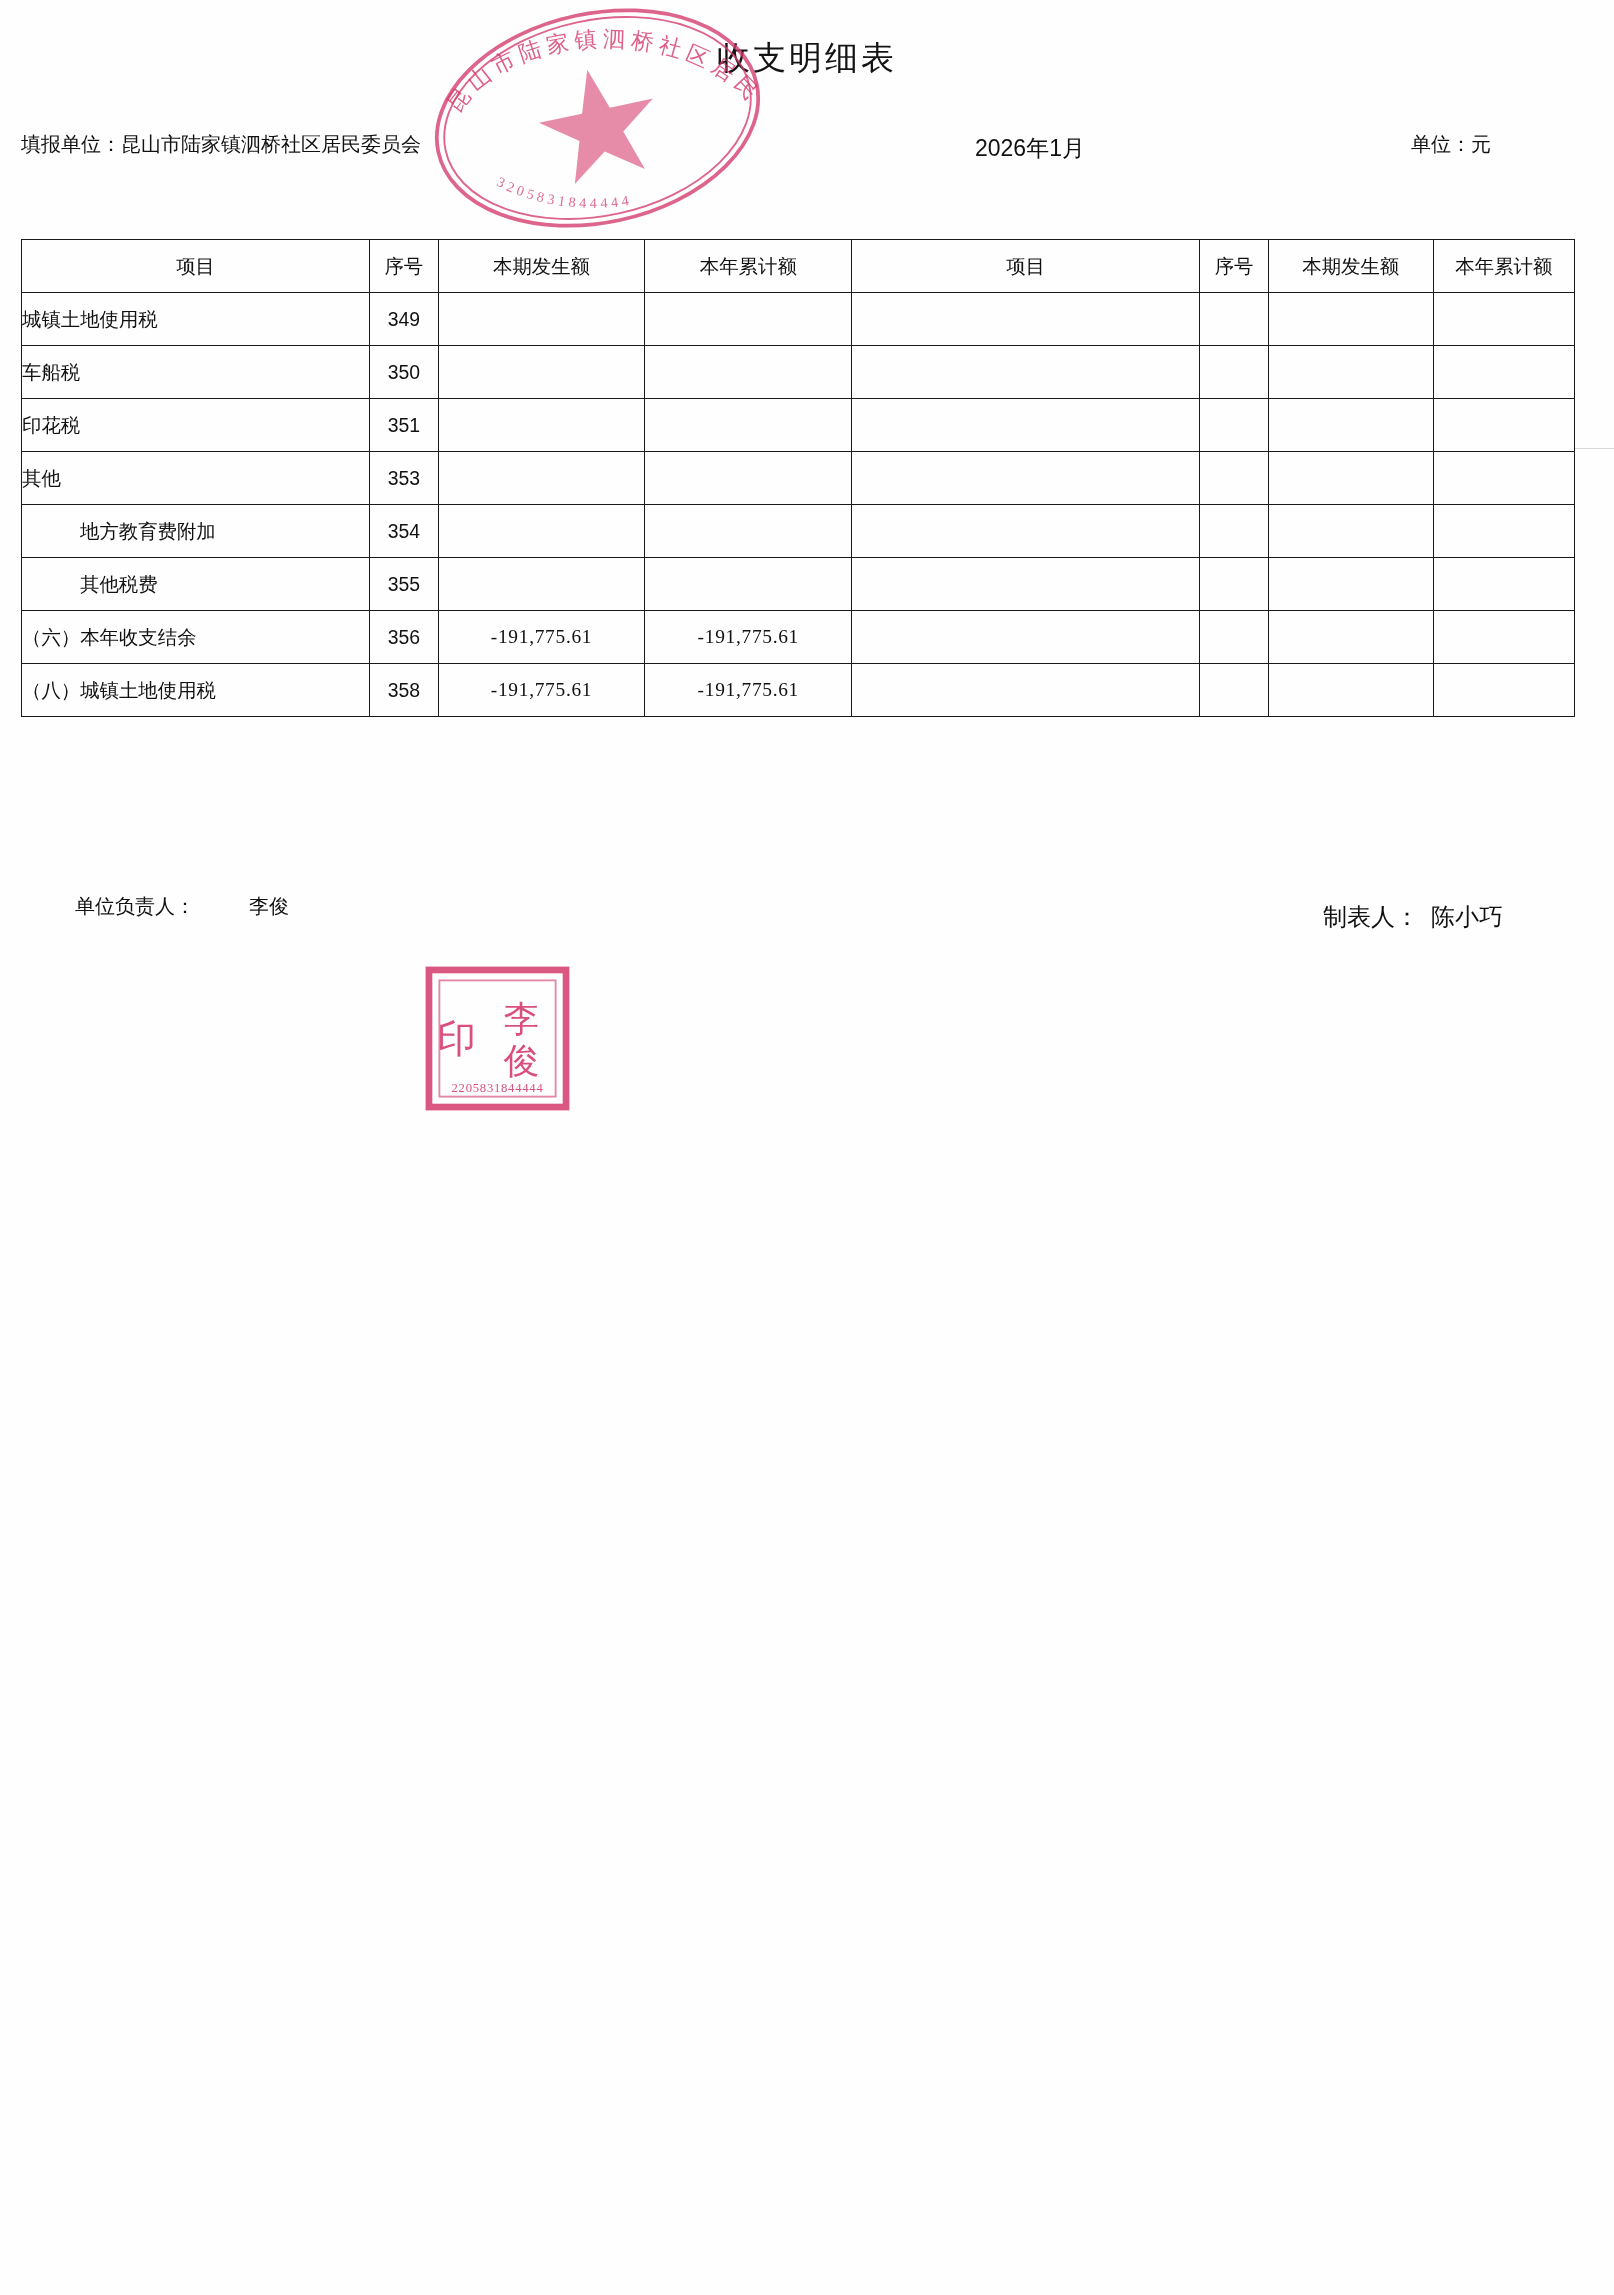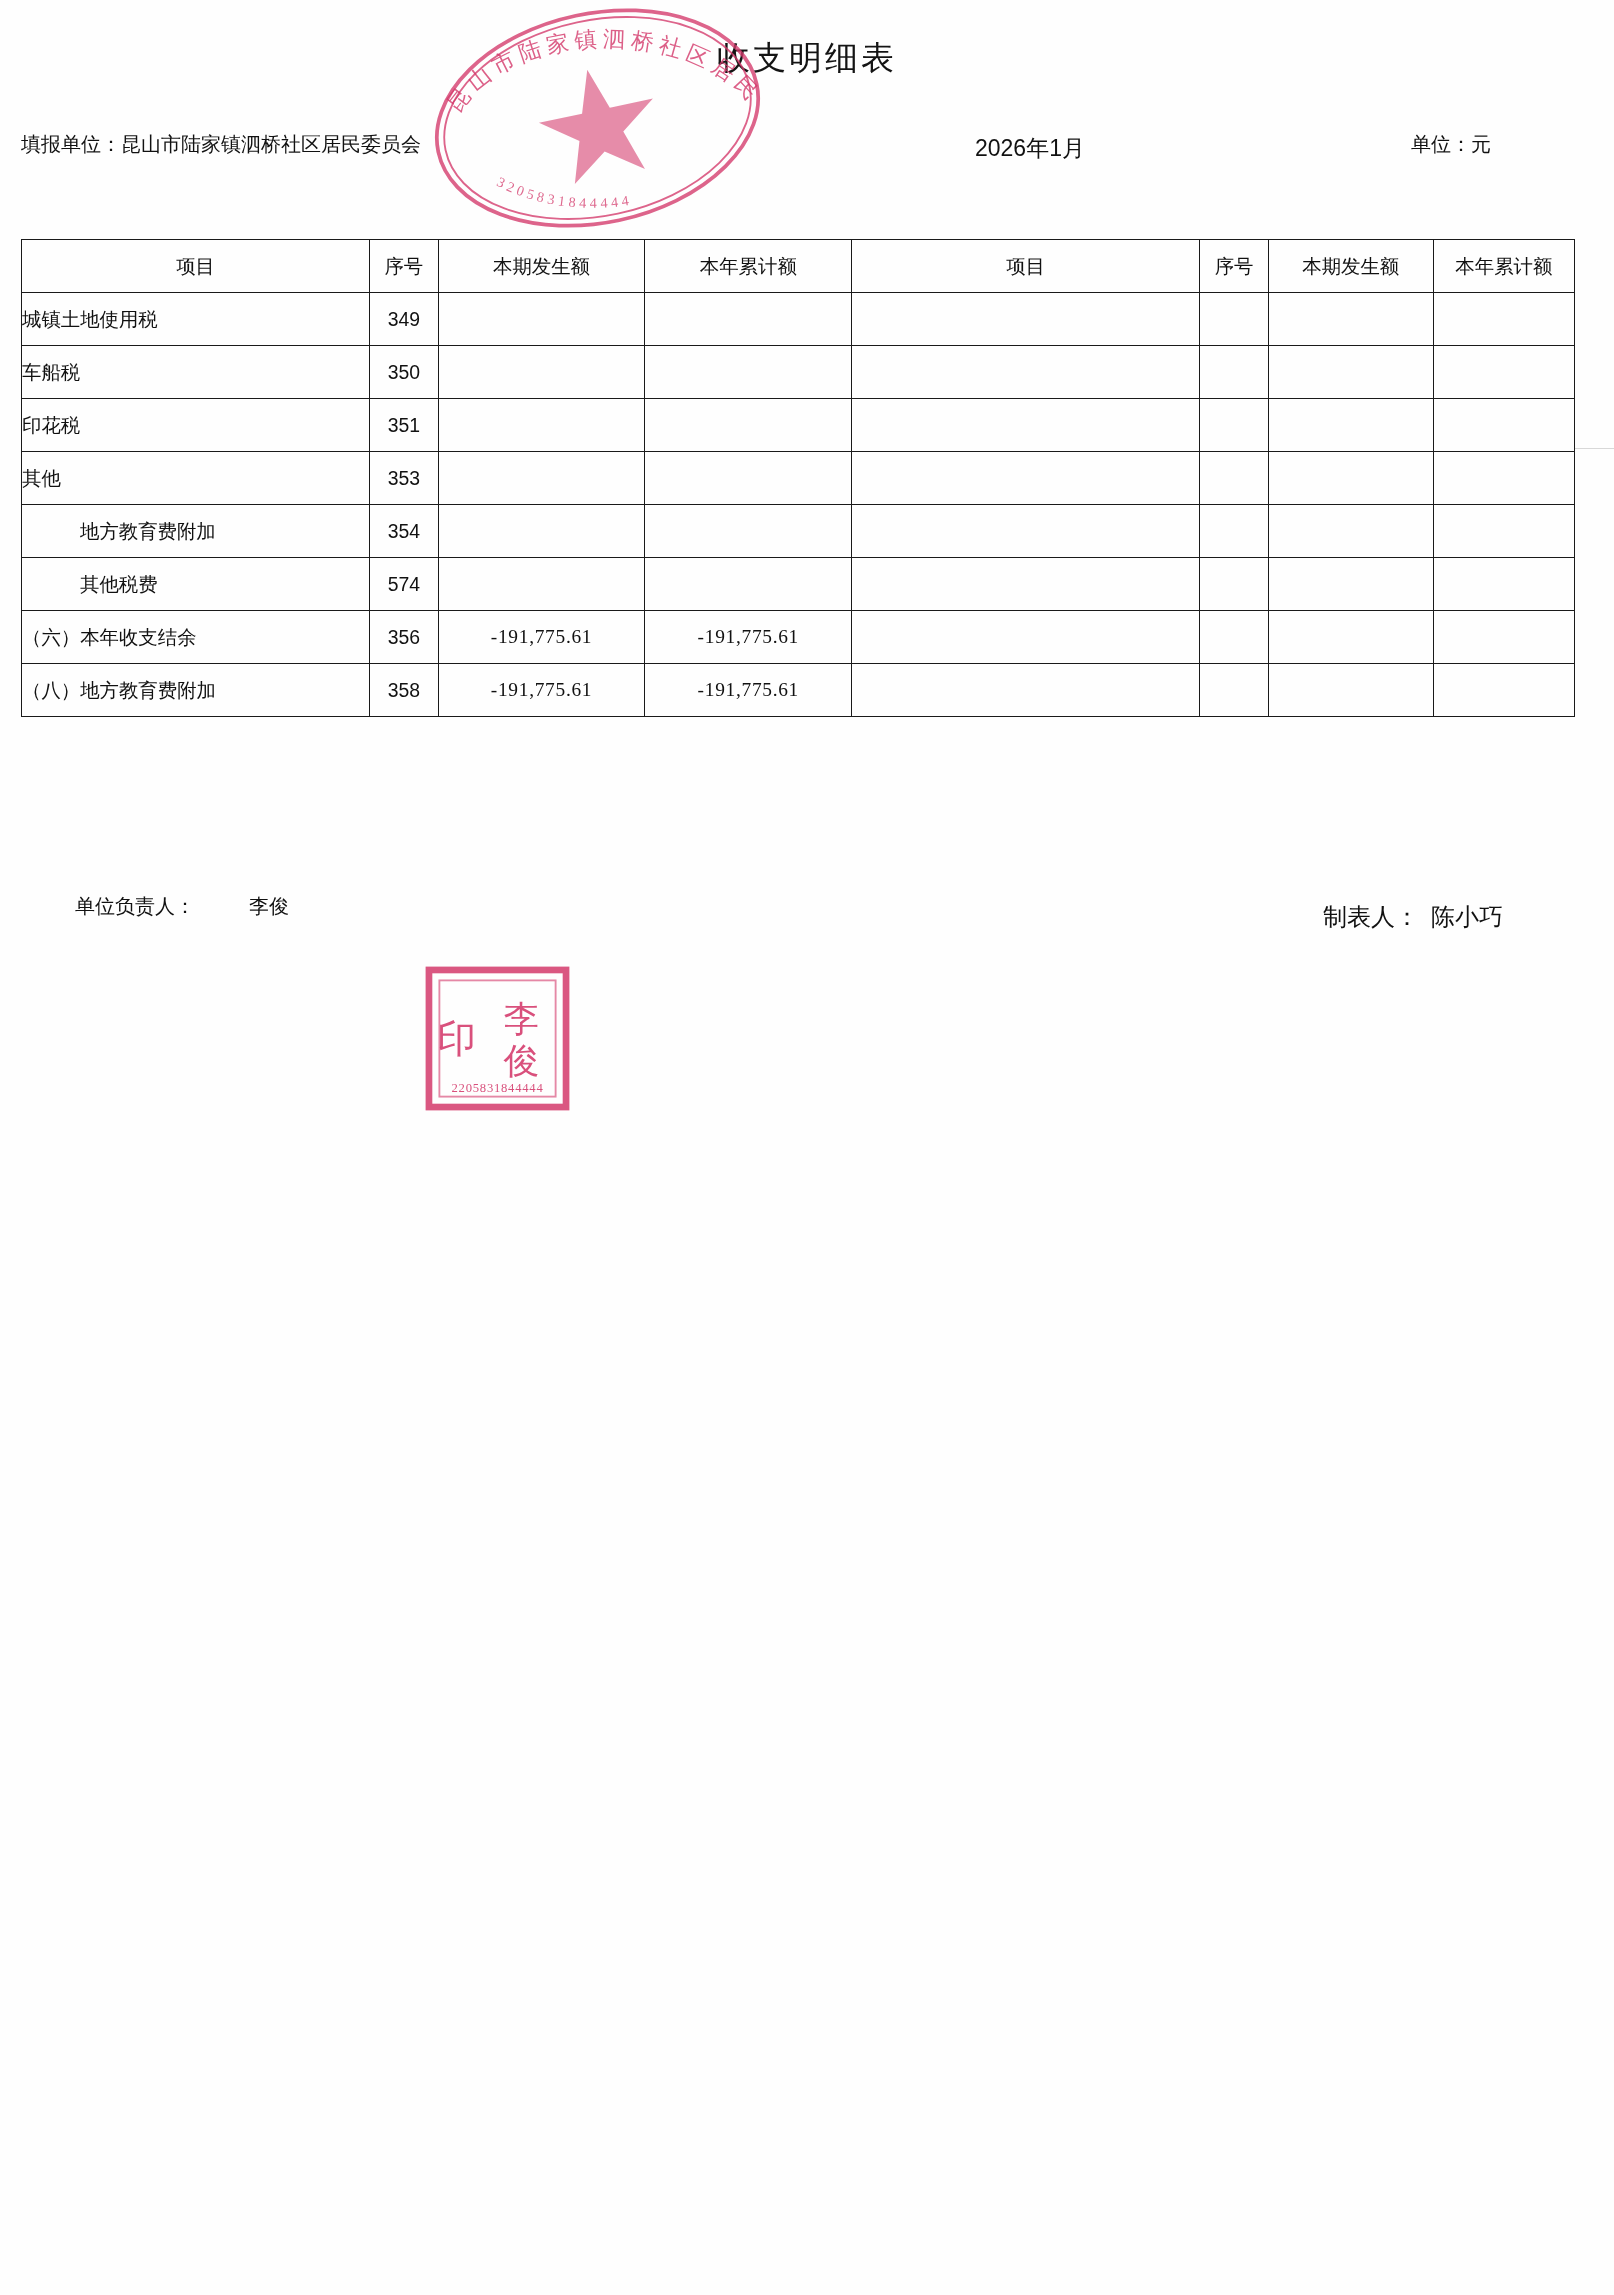--- a/index.html
+++ b/index.html
@@ -267,21 +267,21 @@
         <td class="c-amt num"></td>
         <td class="c-amt num"></td>
         <td></td>
         <td></td>
         <td></td>
         <td></td>
       </tr>
 
       <tr>
         <td class="item-cell indent">其他税费</td>
-        <td class="c-seq">574</td>
+        <td class="c-seq">355</td>
         <td class="c-amt num"></td>
         <td class="c-amt num"></td>
         <td></td>
         <td></td>
         <td></td>
         <td></td>
       </tr>
 
       <tr>
         <td class="item-cell">（六）本年收支结余</td>
@@ -289,21 +289,21 @@
         <td class="c-amt num">-191,775.61</td>
         <td class="c-amt num">-191,775.61</td>
         <td></td>
         <td></td>
         <td></td>
         <td></td>
       </tr>
 
 
       <tr>
-        <td class="item-cell">（八）地方教育费附加</td>
+        <td class="item-cell">（八）城镇土地使用税</td>
         <td class="c-seq">358</td>
         <td class="c-amt num">-191,775.61</td>
         <td class="c-amt num">-191,775.61</td>
         <td></td>
         <td></td>
         <td></td>
         <td></td>
       </tr>
     </tbody>
       </table>

